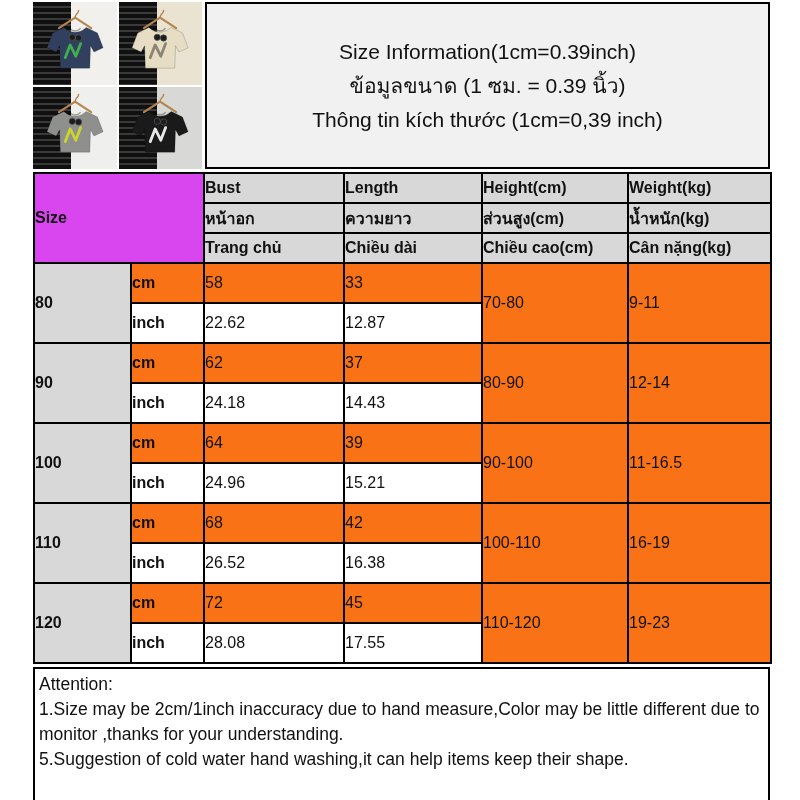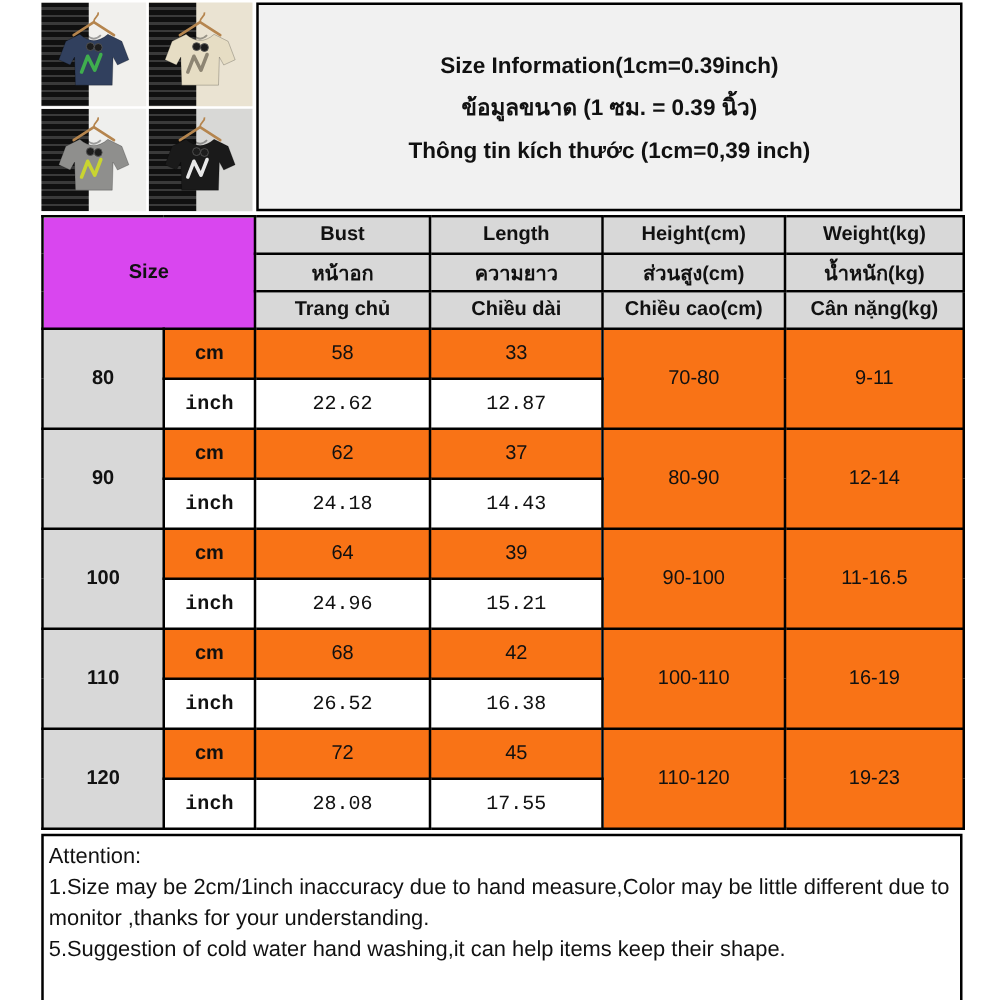--- a/index.html
+++ b/index.html
@@ -28,37 +28,37 @@
   .shirt-body{stroke:rgba(0,0,0,0.25);stroke-width:1;}
   .collar{fill:none;stroke:rgba(0,0,0,0.35);stroke-width:2;}
   .glasses{fill:#1d1d1d;stroke:#555;stroke-width:1;}
   .graphic{fill:none;stroke-width:4;stroke-linecap:round;stroke-linejoin:round;}
 
   .title-box{
     flex:1;border:2px solid #000;background:#f1f1f1;
     display:flex;flex-direction:column;justify-content:center;align-items:center;
     text-align:center;
   }
-  .title-line{font-weight:bold;font-size:18px;line-height:34px;white-space:nowrap;}
+  .title-line{font-weight:normal;font-size:21px;line-height:34px;white-space:nowrap;}
 
   
   table.size-table{
     margin-top:3px;border-collapse:collapse;table-layout:fixed;width:737px;
   }
   table.size-table td{
-    border:2px solid #000;text-align:center;vertical-align:middle;
+    border:2px solid #000;text-align:left;vertical-align:middle;
     padding:0;font-size:16px;overflow:hidden;
   }
   td.corner{background:#d946ef;font-weight:bold;font-size:31px;}
   td.hdr{background:#d8d8d8;font-weight:bold;height:28px;font-size:16px;}
   td.hdr.small{font-size:16px;}
   td.size-num{background:#d8d8d8;font-weight:bold;}
   td.unit-cell{font-weight:bold;}
   tr.row-cm td{height:38px;}
-  tr.row-inch td{height:38px;font-family:Liberation Mono, monospace;}
+  tr.row-inch td{height:38px;}
   .bg-light{background:#f97316;}
   .bg-white{background:#ffffff;}
   td.val{font-size:17px;}
 
   
   .attention{
     margin-top:3px;border:2px solid #000;background:#ffffff;
     height:138px;padding:3px 6px 0 4px;
     font-size:17.5px;line-height:1.42;text-align:left;
   }

